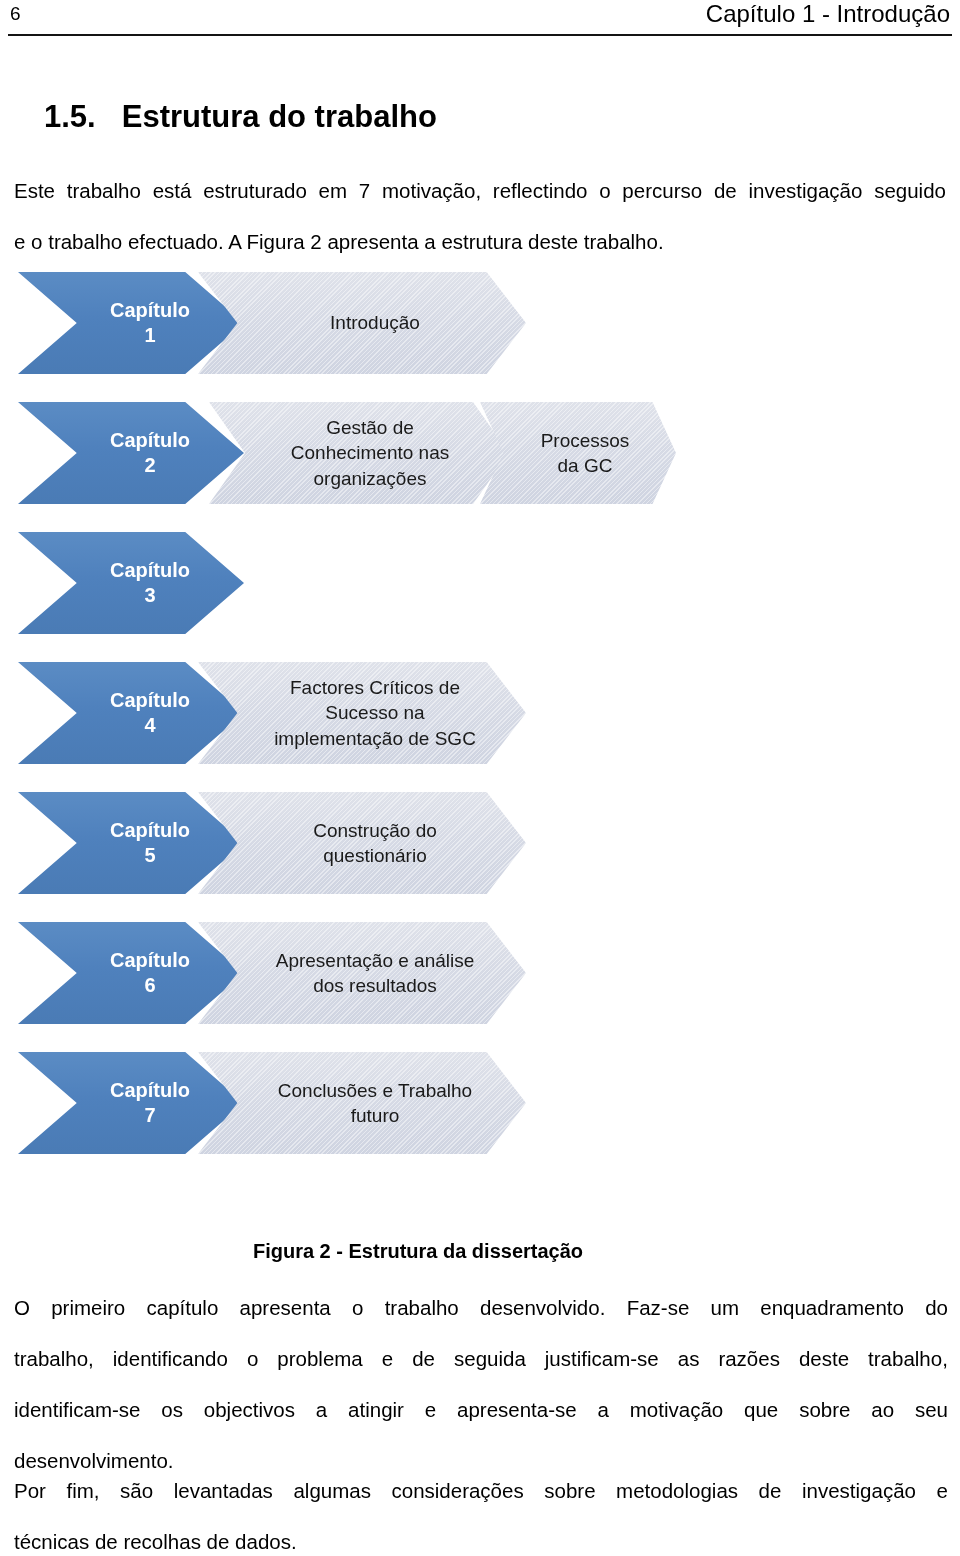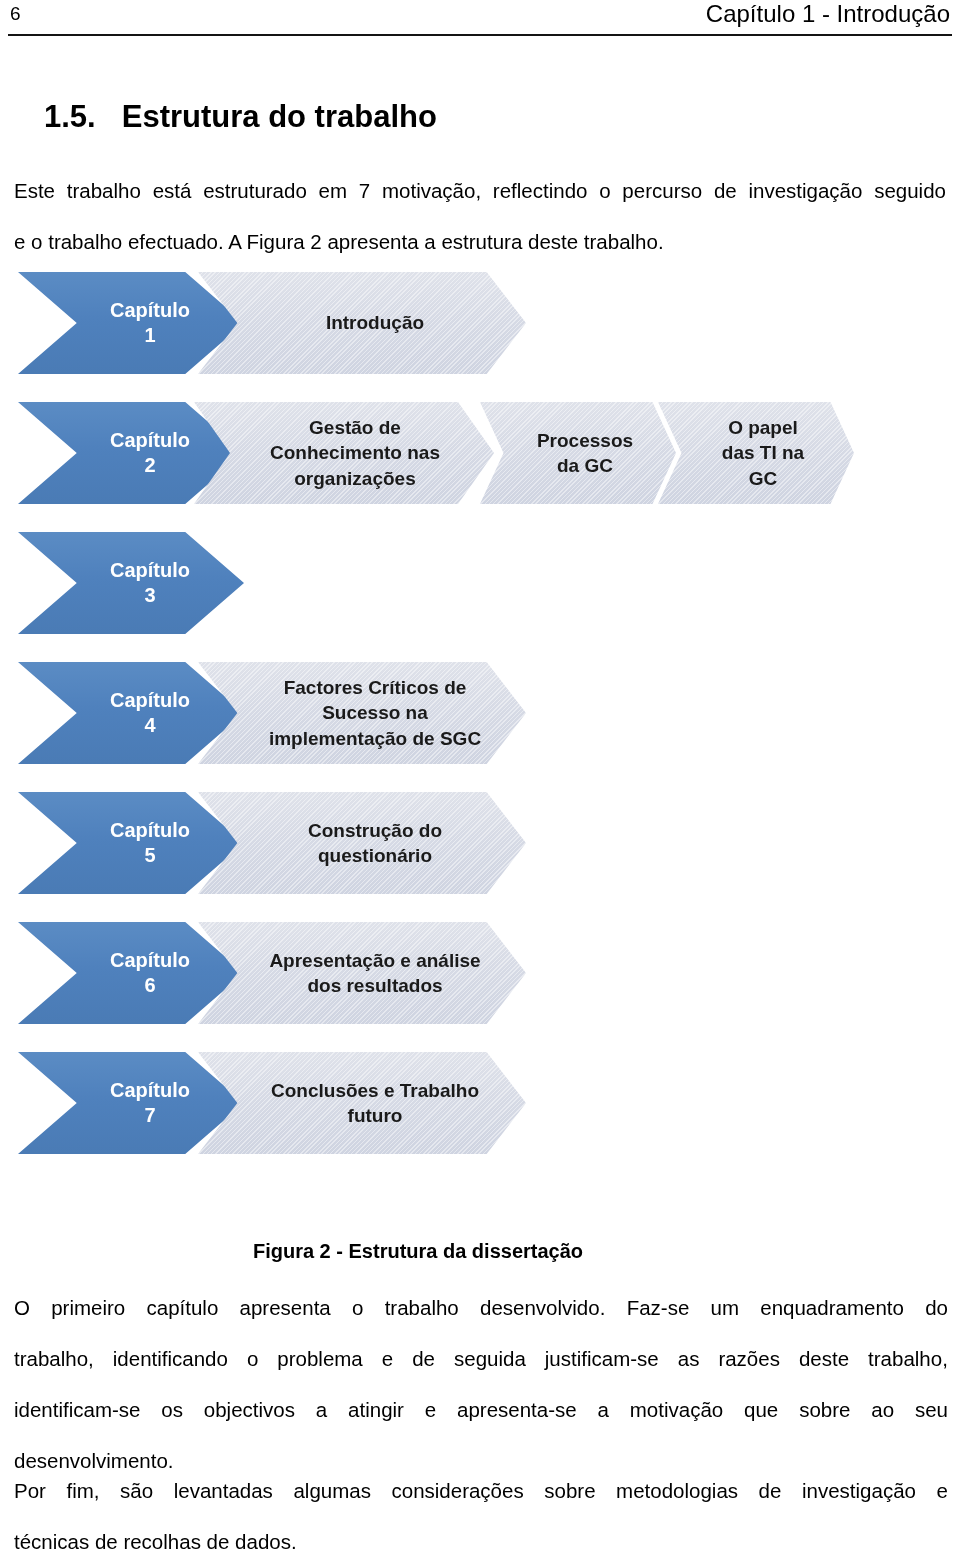--- a/index.html
+++ b/index.html
@@ -95,21 +95,20 @@
     width: 960px;
     height: 130px;
   }
   .chev {
     position: absolute;
     top: 0;
     height: 102px;
     display: flex;
     align-items: center;
     box-sizing: border-box;
-    font-weight: bold;
   }
   
   .chev-blue {
     left: 18px;
     width: 226px;
     background: linear-gradient(180deg, #5b8cc4 0%, #4f81bd 45%, #4a7bb5 100%);
     -webkit-clip-path: polygon(0 0, 74% 0, 100% 50%, 74% 100%, 0 100%, 26% 50%);
     clip-path: polygon(0 0, 74% 0, 100% 50%, 74% 100%, 0 100%, 26% 50%);
     color: #ffffff;
     font-weight: bold;
@@ -137,21 +136,21 @@
     filter: drop-shadow(1px 2px 2px rgba(0,0,0,0.13));
   }
   
   .chev-light.wide {
     left: 198px;
     width: 328px;
   }
   .chev-light.wide .chev-text { padding-left: 26px; }
 
   
-  .chev-light.seg1 { left: 194px; width: 300px; }
+  .chev-light.seg1 { left: 209px; width: 300px; }
   .chev-light.seg1 .chev-text { padding-left: 22px; }
   .chev-light.seg2 { left: 480px; width: 196px; }
   .chev-light.seg2 .chev-text { padding-left: 14px; }
   .chev-light.seg3 { left: 658px; width: 196px; }
   .chev-light.seg3 .chev-text { padding-left: 14px; }
 
   .chev-text { display: block; }
 
   
   #figure-caption {
@@ -230,23 +229,20 @@
     <div class="chev-row" style="top: 130px;">
       <div class="chev chev-blue">
         <span class="cap-lines">Capítulo<br>2</span>
       </div>
       <div class="chev chev-light seg1">
         <span class="chev-text">Gestão de<br>Conhecimento nas<br>organizações</span>
       </div>
       <div class="chev chev-light seg2">
         <span class="chev-text">Processos<br>da GC</span>
       </div>
-      <div class="chev chev-light seg3">
-        <span class="chev-text">O papel<br>das TI na<br>GC</span>
-      </div>
     </div>
     <div class="chev-row" style="top: 260px;">
       <div class="chev chev-blue">
         <span class="cap-lines">Capítulo<br>3</span>
       </div>
     </div>
     <div class="chev-row" style="top: 390px;">
       <div class="chev chev-blue">
         <span class="cap-lines">Capítulo<br>4</span>
       </div>

